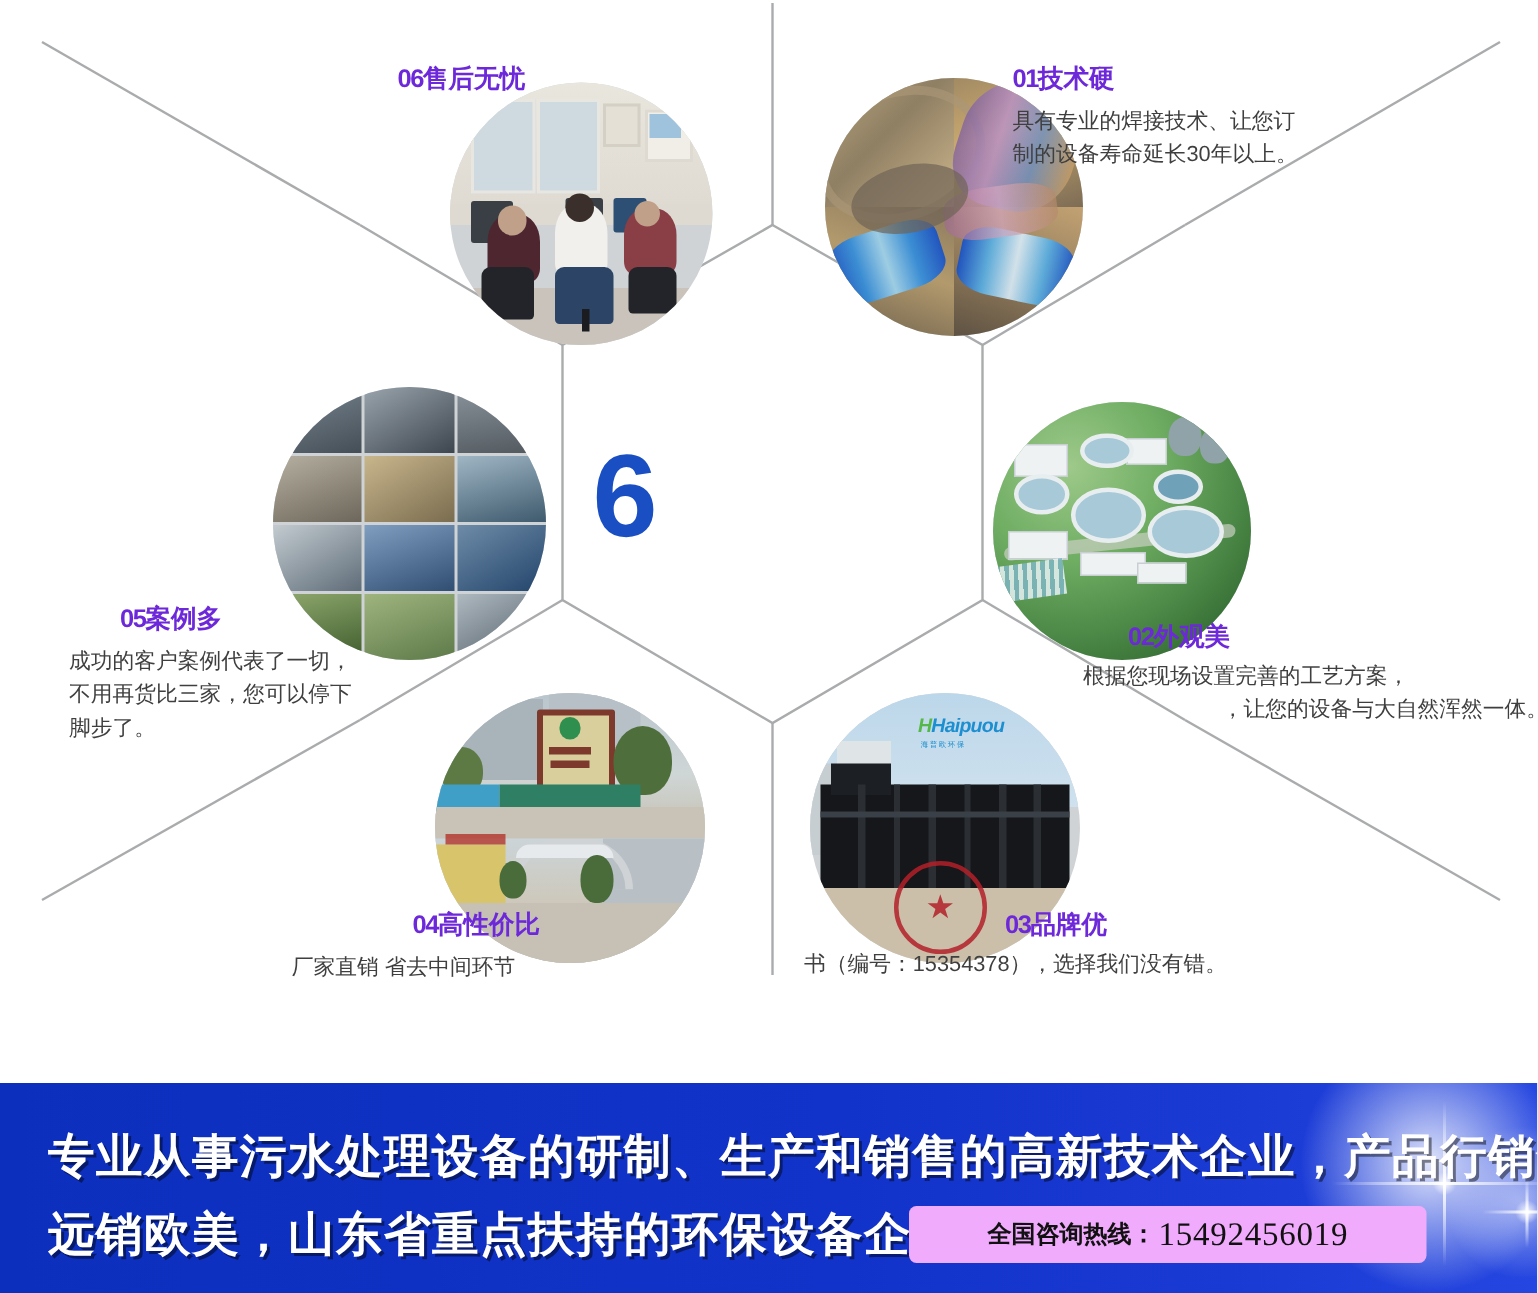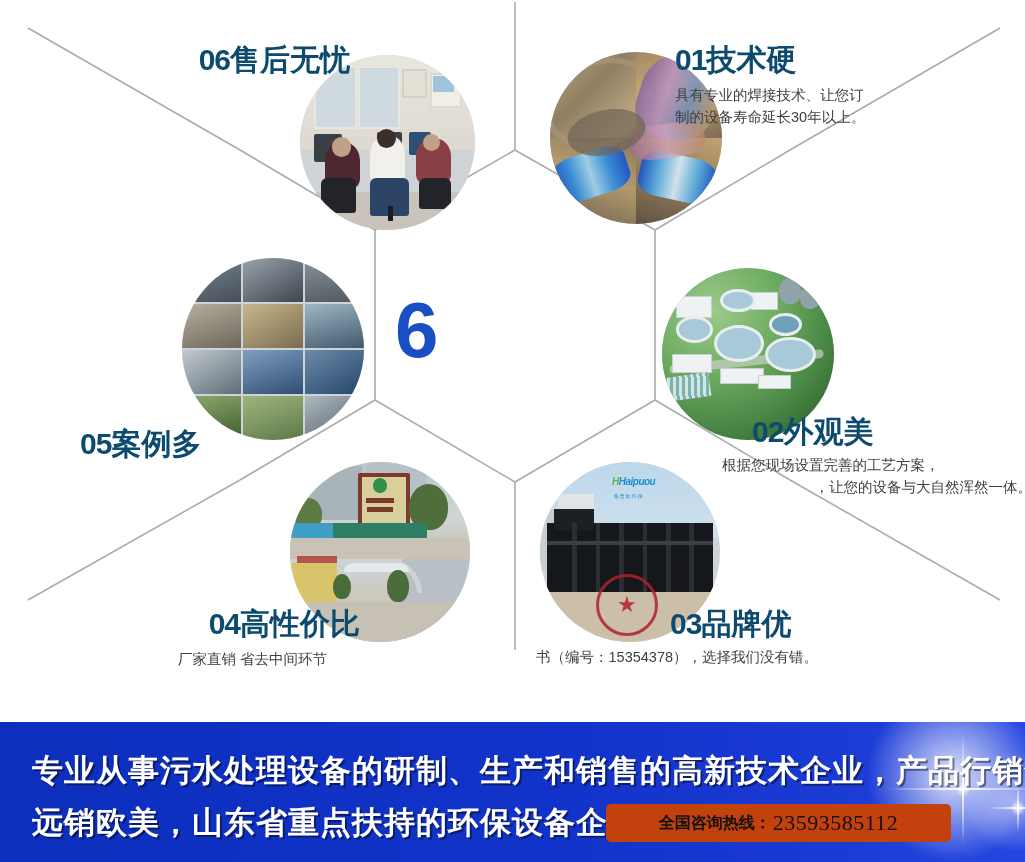--- a/index.html
+++ b/index.html
@@ -30,21 +30,21 @@
     color:#1a4fc4;
   }
   .center-txt{
     font-size:46px;font-weight:bold;margin-left:10px;
     color:#1a4fc4;
   }
 
   
   .feat{position:absolute;}
   .feat .head{
-    font-size:30px;font-weight:bold;color:#0c4a6e;
+    font-size:17px;font-weight:bold;color:#6d28d9;
     line-height:1.05;white-space:nowrap;
     letter-spacing:0px;
   }
   .feat .head .num{letter-spacing:-1px;}
   .feat .body{
     font-size:14.5px;color:#3f3f3f;line-height:1.55;
   }
   .feat.right .head,.feat.right .body{text-align:left;}
   .feat.left  .head,.feat.left  .body{text-align:right;}
 
@@ -123,21 +123,21 @@
     position:absolute;left:32px;color:#ffffff;font-weight:bold;
     font-size:31px;letter-spacing:1px;white-space:nowrap;
     text-shadow:2px 2px 0 rgba(0,0,0,.45);
   }
   .btext.l1{top:28px;}
   .btext.l2{top:80px;}
 
   #hotline{
     position:absolute;left:606px;top:804px;
     width:345px;height:38px;
-    background:#c2410c;border-radius:5px;
+    background:#f0abfc;border-radius:5px;
     display:flex;align-items:center;justify-content:center;
     white-space:nowrap;
     color:#111;
   }
   #hotline .lbl{font-size:16px;font-weight:bold;font-family:"Liberation Serif","DejaVu Serif",serif;}
   #hotline .num{font-size:22px;font-family:"Liberation Serif","DejaVu Serif",serif;margin-left:2px;letter-spacing:.5px;}
 </style>
 </head>
 <body>
 
@@ -282,21 +282,21 @@
       <div class="wall" style="left:10%;top:18%;width:20%;height:18%;background:#dfe4e6;"></div>
       <div class="unit" style="left:4%;top:34%;width:92%;height:38%;"></div>
       <div class="unit" style="left:8%;top:26%;width:22%;height:12%;background:#1c1f23;"></div>
       <div class="rib" style="left:18%;top:34%;width:2.5%;height:38%;"></div>
       <div class="rib" style="left:31%;top:34%;width:2.5%;height:38%;"></div>
       <div class="rib" style="left:44%;top:34%;width:2.5%;height:38%;"></div>
       <div class="rib" style="left:57%;top:34%;width:2.5%;height:38%;"></div>
       <div class="rib" style="left:70%;top:34%;width:2.5%;height:38%;"></div>
       <div class="rib" style="left:83%;top:34%;width:2.5%;height:38%;"></div>
       <div style="position:absolute;left:4%;top:44%;width:92%;height:2%;background:#3a4047;"></div>
-      <div class="logo" style="left:40%;top:8%;font-size:10px;">
+      <div class="logo" style="left:40%;top:8%;font-size:13px;">
         <span class="g">H</span><span>Haipuou</span>
       </div>
       <div style="position:absolute;left:41%;top:17%;font-size:5px;color:#1c8fd0;letter-spacing:1px;">海普欧环保</div>
       <div class="seal" style="left:31%;top:62%;width:56px;height:56px;">
         <span class="star">★</span>
       </div>
     </div>
   </div>
 
   <div class="feat left" style="left:20px;top:44px;width:330px;">
@@ -308,41 +308,46 @@
   <div class="feat right" style="left:675px;top:44px;width:330px;">
     <div class="head">
       <span class="num">01</span><span>技术硬</span>
     </div>
     <div class="body" style="margin-top:8px;">
       <div>具有专业的焊接技术、让您订</div>
       <div>制的设备寿命延长30年以上。</div>
     </div>
   </div>
 
-  <div class="feat left" style="left:20px;top:404px;width:290px;margin-top:24px;">
+  <div class="feat left" style="left:20px;top:404px;width:290px;">
     <div class="head" style="padding-left:60px;text-align:left;">
       <span class="num">05</span><span>案例多</span>
+    </div>
+    <div class="body" style="margin-top:8px;text-align:left;padding-left:26px;">
+      <div>成功的客户案例代表了一切，</div>
+      <div>不用再货比三家，您可以停下</div>
+      <div>脚步了。</div>
     </div>
   </div>
 
   <div class="feat right" style="left:752px;top:416px;width:280px;">
     <div class="head">
       <span class="num">02</span><span>外观美</span>
     </div>
     <div class="body" style="margin-top:6px;margin-left:-30px;">
       <div>根据您现场设置完善的工艺方案，</div>
       <div style="text-align:right;">，让您的设备与大自然浑然一体。</div>
     </div>
   </div>
 
   <div class="feat left" style="left:60px;top:608px;width:300px;">
     <div class="head" style="padding-left:106px;text-align:right;">
       <span class="num">04</span><span>高性价比</span>
     </div>
-    <div class="body" style="margin-top:8px;text-align:left;padding-left:118px;">
+    <div class="body" style="margin-top:8px;text-align:center;padding-left:118px;">
       <div>厂家直销 省去中间环节</div>
     </div>
   </div>
 
   <div class="feat right" style="left:536px;top:608px;width:480px;">
     <div class="head" style="padding-left:134px;">
       <span class="num">03</span><span>品牌优</span>
     </div>
     <div class="body" style="margin-top:6px;">
       <div>书（编号：15354378），选择我们没有错。</div>
@@ -359,16 +364,16 @@
       <div class="hline"></div>
         <div class="vline"></div>
         <div class="core"></div>
     </div>
     <div class="btext l1">专业从事污水处理设备的研制、生产和销售的高新技术企业，产品行销全国并</div>
     <div class="btext l2">远销欧美，山东省重点扶持的环保设备企业。</div>
   </div>
 
   <div id="hotline">
     <span class="lbl">全国咨询热线：</span>
-    <span class="num">23593585112</span>
+    <span class="num">15492456019</span>
   </div>
 
 </div>
 
 </body></html>

